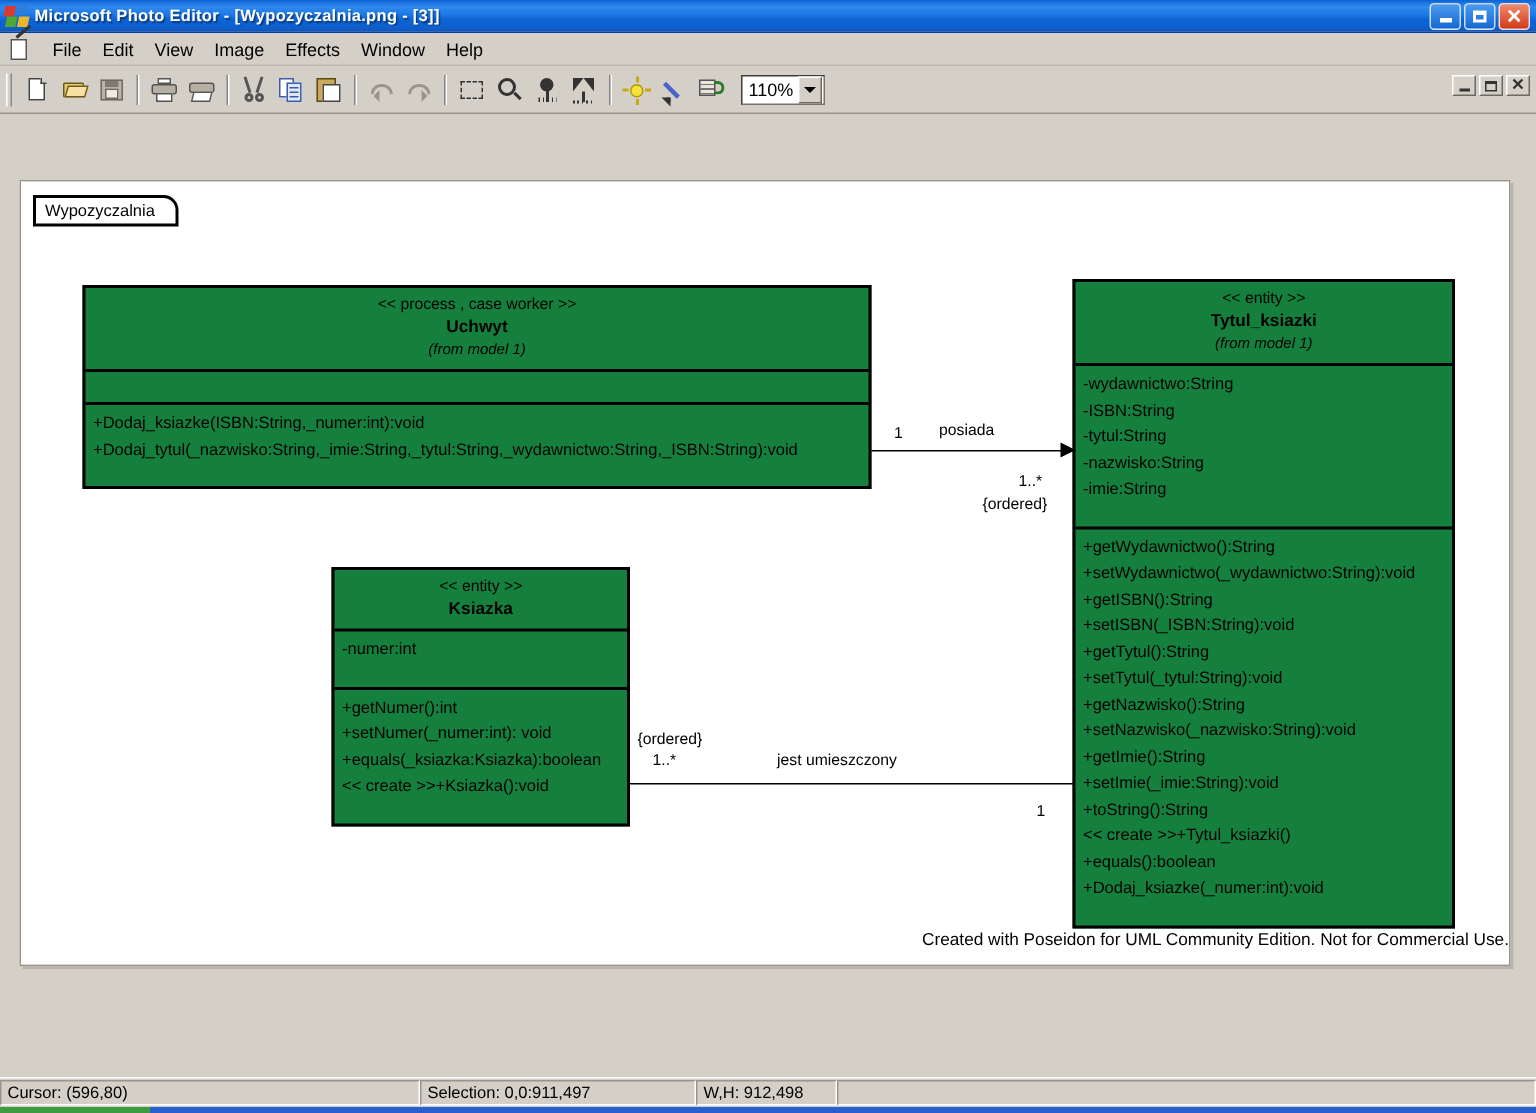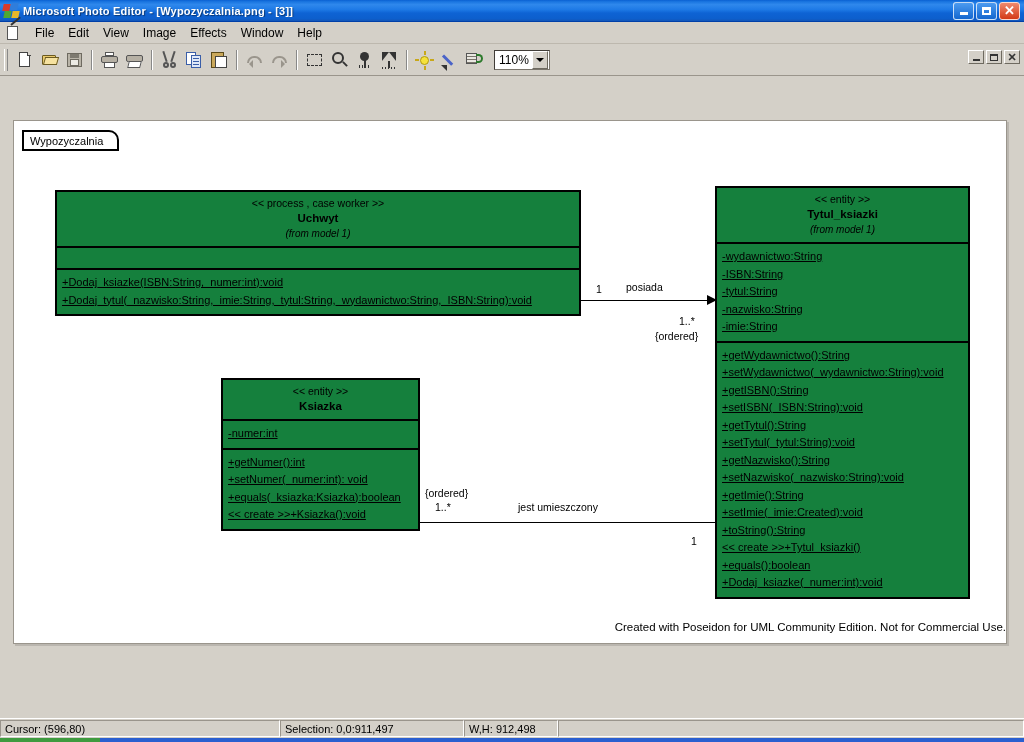--- a/index.html
+++ b/index.html
@@ -279,21 +279,21 @@
     border: 2px solid #000;
     font-size: 11px;
     color: #000;
   }
   .cls .sect { border-bottom: 2px solid #000; }
   .cls .sect:last-child { border-bottom: none; }
   .cls .head { text-align: center; padding: 4px 4px 5px; line-height: 15px; }
   .cls .stereo { font-size: 10.5px; }
   .cls .cname { font-weight: bold; font-size: 11.5px; }
   .cls .from { font-style: italic; font-size: 10px; }
-  .cls .attrs, .cls .ops { padding: 4px 4px 5px 5px; text-decoration: underline; }
+  .cls .attrs, .cls .ops { padding: 4px 4px 15px 5px; }
   .cls .row { line-height: 17.5px; white-space: nowrap; }
   .cls .empty { height: 22px; }
 
   
   .hline { position: absolute; height: 0; border-top: 1px solid #000; }
   .arrowhead {
     position: absolute; width: 0; height: 0;
     border-top: 5px solid transparent;
     border-bottom: 5px solid transparent;
     border-left: 10px solid #000;
@@ -584,21 +584,21 @@
           <div class="sect ops">
             <div class="row">+getWydawnictwo():String</div>
             <div class="row">+setWydawnictwo(_wydawnictwo:String):void</div>
             <div class="row">+getISBN():String</div>
             <div class="row">+setISBN(_ISBN:String):void</div>
             <div class="row">+getTytul():String</div>
             <div class="row">+setTytul(_tytul:String):void</div>
             <div class="row">+getNazwisko():String</div>
             <div class="row">+setNazwisko(_nazwisko:String):void</div>
             <div class="row">+getImie():String</div>
-            <div class="row">+setImie(_imie:Created):void</div>
+            <div class="row">+setImie(_imie:String):void</div>
             <div class="row">+toString():String</div>
             <div class="row">&lt;&lt; create &gt;&gt;+Tytul_ksiazki()</div>
             <div class="row">+equals():boolean</div>
             <div class="row">+Dodaj_ksiazke(_numer:int):void</div>
           </div>
         </div>
 
         <div class="hline" style="left:567px; top:179px; width:136px;"></div>
         <div class="arrowhead" style="left:693px; top:174px;"></div>
         <div class="lbl" style="left:582px; top:162px;">1</div>

